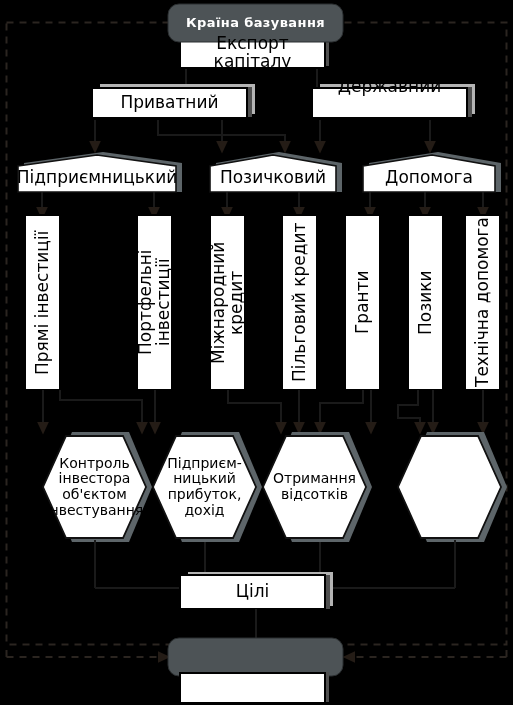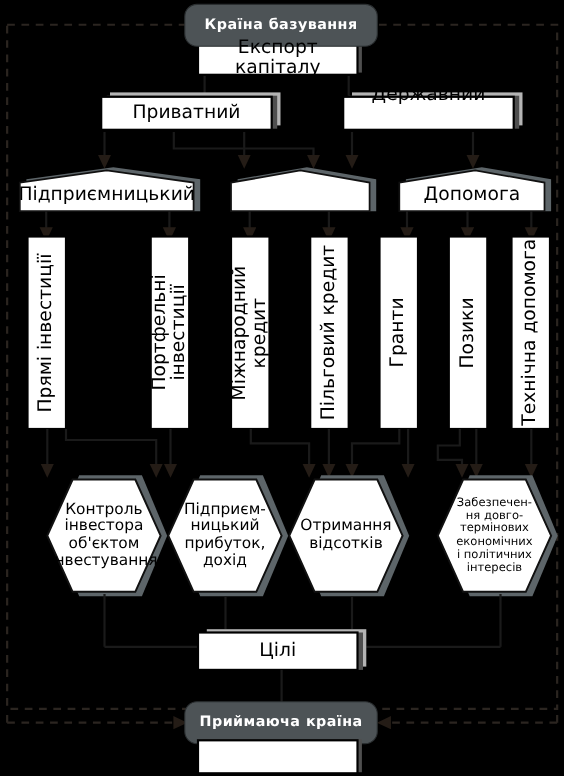--- a/index.html
+++ b/index.html
@@ -168,45 +168,39 @@
 </svg>
 
 <div class="lbl dark-lbl" style="left:168px;top:4px;width:175px;height:38px;">Країна базування</div>
 
 <div class="lbl white-lbl" style="left:180px;top:38px;width:145px;height:30px;">Експорт капіталу</div>
 
 <div class="lbl white-lbl" style="left:92px;top:88px;width:155px;height:30px;">Приватний</div>
 <div class="lbl white-lbl" style="left:312px;top:72px;width:155px;height:30px;">Державний</div>
 
 <div class="lbl white-lbl" style="left:18px;top:164px;width:158px;height:28px;">Підприємницький</div>
+<div class="lbl white-lbl" style="left:210px;top:164px;width:126px;height:28px;">Позичковий</div>
 <div class="lbl white-lbl" style="left:363px;top:164px;width:132px;height:28px;text-align:right;">Допомога</div>
 
 <div class="lbl white-lbl vert" style="left:25px;top:215px;width:35px;height:175px;">Прямі інвестиції</div>
 <div class="lbl white-lbl vert" style="left:137px;top:215px;width:35px;height:175px;">Портфельні інвестиції</div>
 <div class="lbl white-lbl vert" style="left:210px;top:215px;width:35px;height:175px;">Міжнародний кредит</div>
 <div class="lbl white-lbl vert" style="left:282px;top:215px;width:35px;height:175px;">Пільговий кредит</div>
 <div class="lbl white-lbl vert" style="left:345px;top:215px;width:35px;height:175px;">Гранти</div>
 <div class="lbl white-lbl vert" style="left:408px;top:215px;width:35px;height:175px;">Позики</div>
 <div class="lbl white-lbl vert" style="left:465px;top:215px;width:35px;height:175px;">Технічна допомога</div>
 
 <div class="lbl hex-lbl" style="left:43px;top:450px;width:103px;height:74px;white-space:pre-line;">Контроль
 інвестора
 об'єктом
 інвестування</div>
 <div class="lbl hex-lbl" style="left:153px;top:450px;width:103px;height:74px;white-space:pre-line;">Підприєм-
 ницький
 прибуток,
 дохід</div>
 <div class="lbl hex-lbl" style="left:263px;top:450px;width:103px;height:74px;white-space:pre-line;">Отримання
 відсотків</div>
-<div class="lbl hex-lbl" style="left:398px;top:444px;width:103px;height:86px;white-space:pre-line;font-size:10.5px;">Забезпечен-
-ня довго-
-термінових
-економічних
-і політичних
-інтересів</div>
 
 <div class="lbl white-lbl" style="left:180px;top:575px;width:145px;height:34px;">Цілі</div>
 
-<div class="lbl dark-lbl" style="left:168px;top:638px;width:175px;height:38px;">Приймаюча країна</div>
 
 
 </div>
 
 </body></html>

